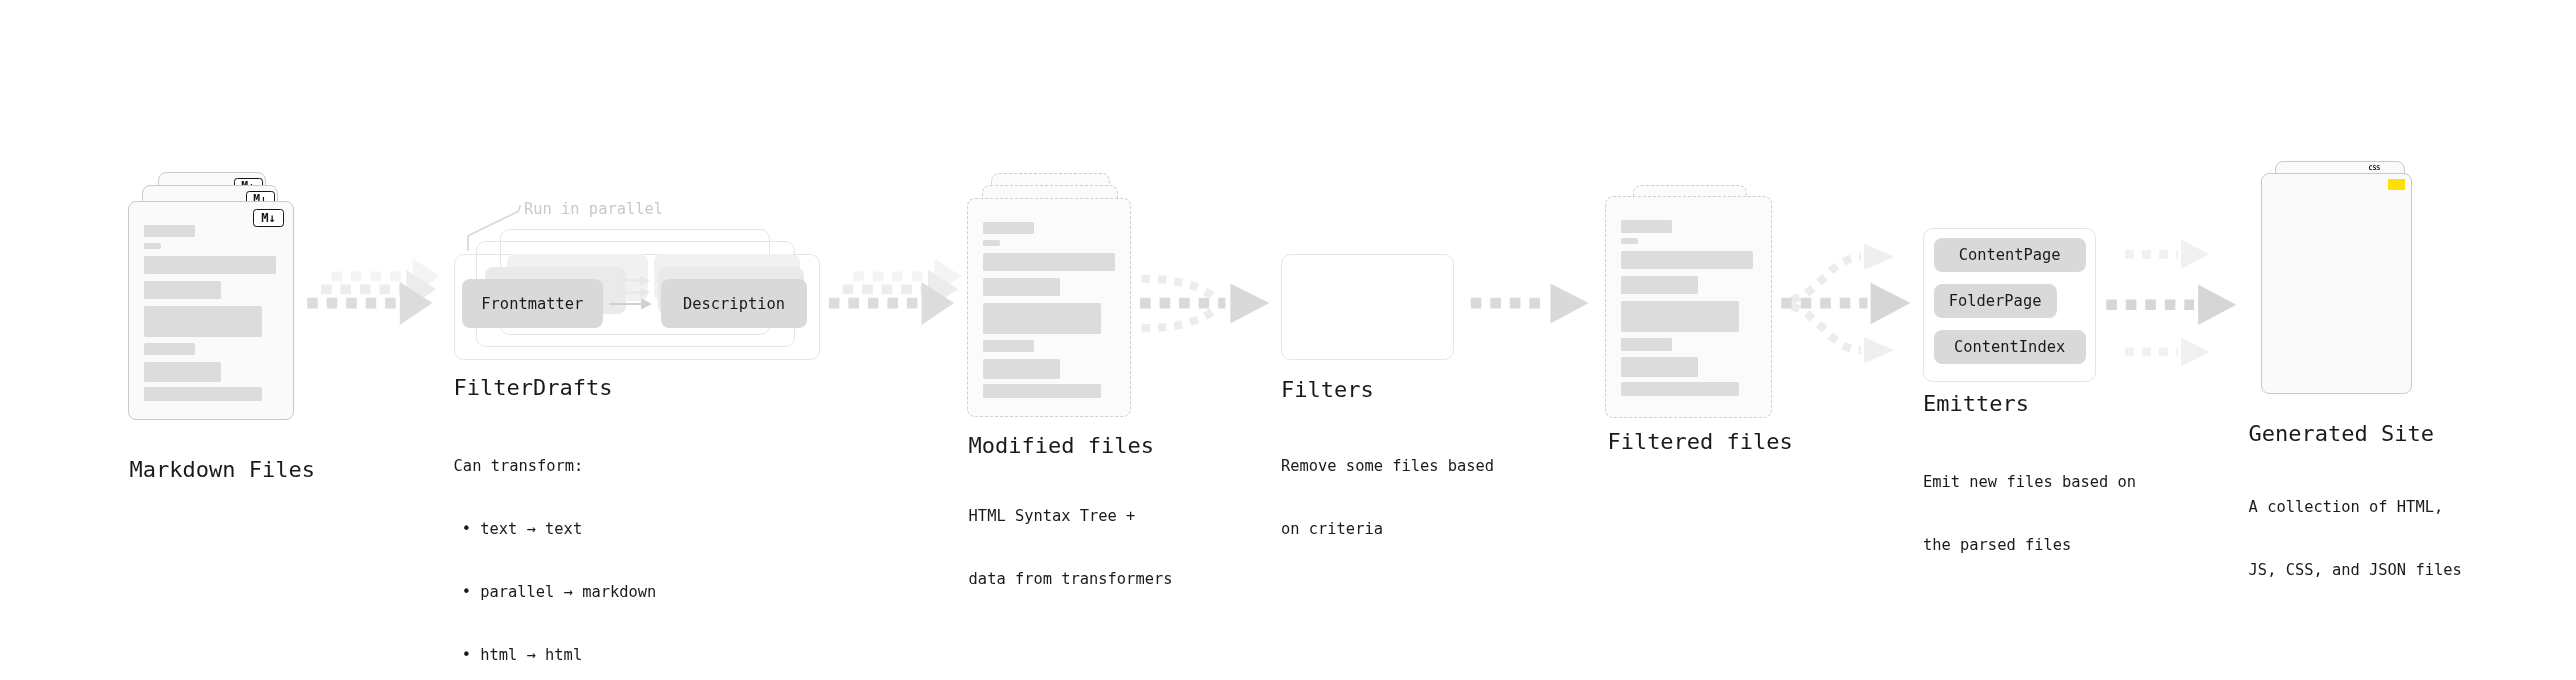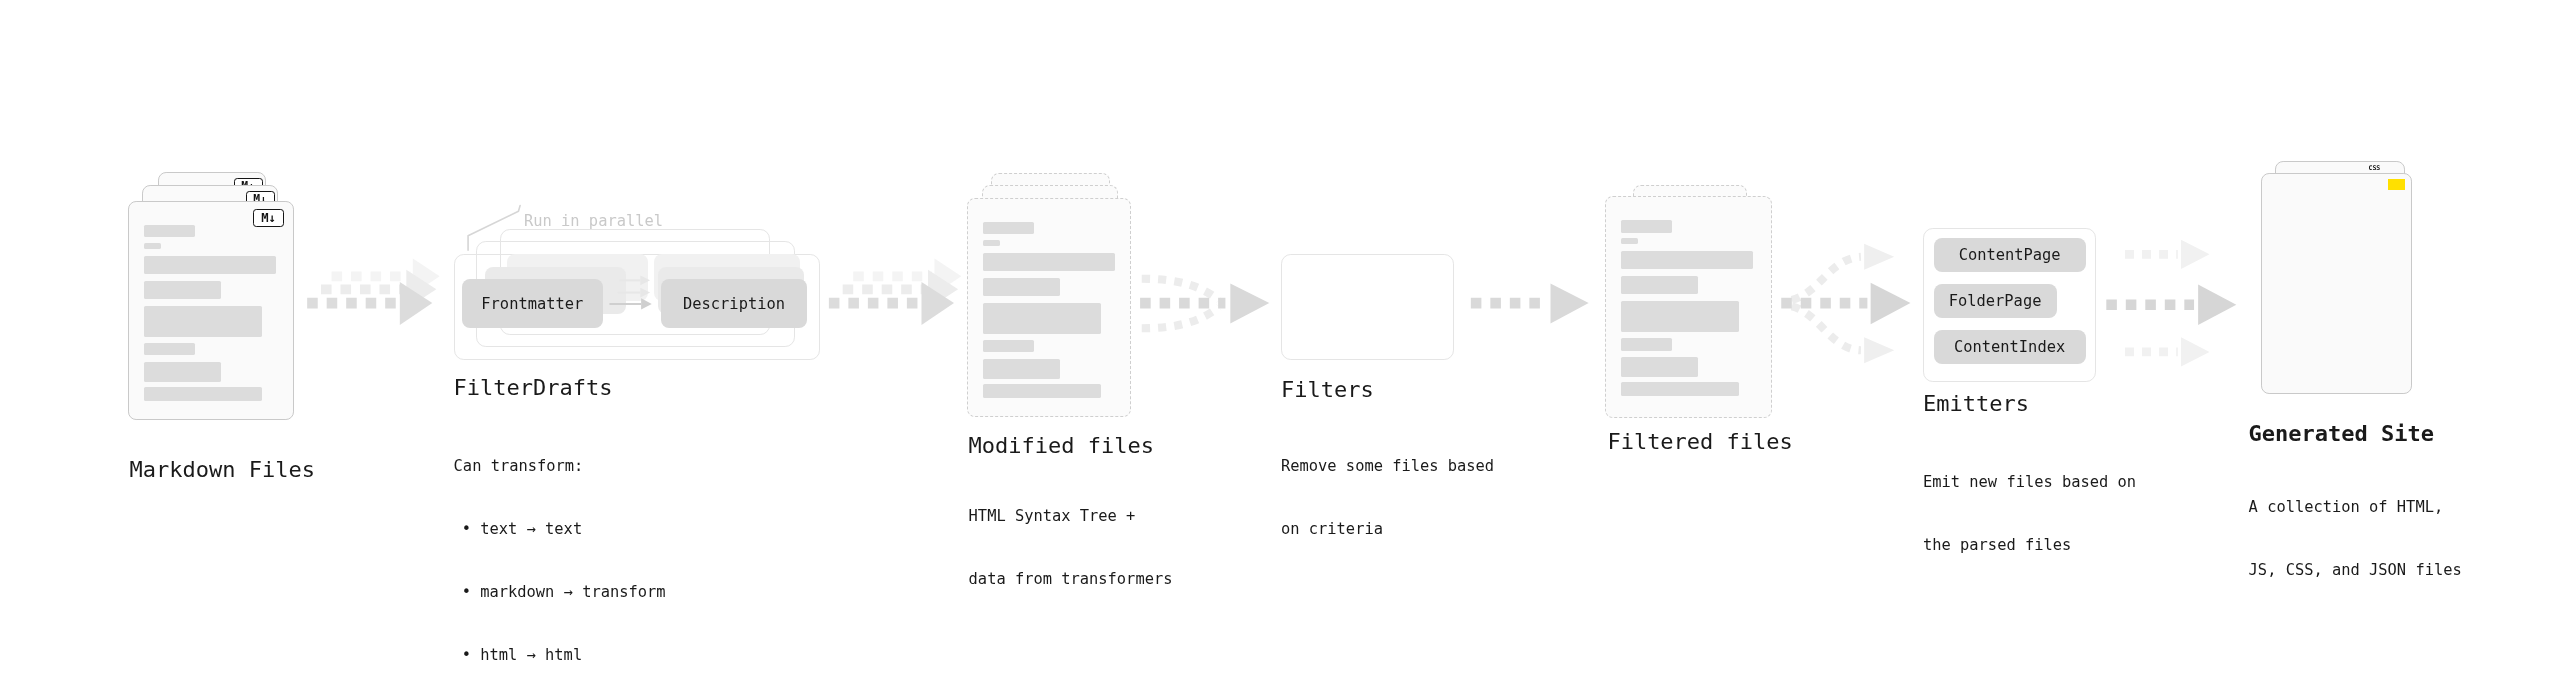--- a/index.html
+++ b/index.html
@@ -52,42 +52,42 @@
         <div class="skel" style="top: 79px; left: 14.6px; width: 77px; height: 18px;"></div>
         <div class="skel" style="top: 104px; left: 14.6px; width: 118px; height: 31px;"></div>
         <div class="skel" style="top: 141px; left: 14.6px; width: 51px; height: 12.2px;"></div>
         <div class="skel" style="top: 160px; left: 14.6px; width: 77px; height: 19.5px;"></div>
         <div class="skel" style="top: 185px; left: 14.6px; width: 118px; height: 14px;"></div>
       </div>
     <div class="title" style="left:1.6px;top:270px;margin-top:26px;">Markdown Files</div>
   </div>
 
   <div class="node" style="left:452px;top:195px;width:382px;height:325px;">
-    <div class="note" style="left:72px;top:4.9px;margin-top:12px;">Run in parallel</div>
+    <div class="note" style="left:72px;top:4.9px;">Run in parallel</div>
     <div class="outline-box" style="left:48px;top:34px;width:270px;height:106px;"></div>
     <div class="outline-box" style="left:23.6px;top:46px;width:319px;height:106px;"></div>
     <div class="outline-box" style="left:1.6px;top:59px;width:366px;height:106px;"></div>
 
     <div class="ghost2" style="left:55px;top:59px;width:141px;height:47px;"></div>
     <div class="ghost1" style="left:32.5px;top:72px;width:141px;height:47px;"></div>
     <div class="pill" style="left:9.8px;top:84px;width:141px;height:49px;">
       <span>Frontmatter</span>
     </div>
 
     <div class="ghost2" style="left:202px;top:59px;width:146px;height:47px;"></div>
     <div class="ghost1" style="left:206px;top:72px;width:146px;height:47px;"></div>
     <div class="pill" style="left:209px;top:84px;width:146px;height:49px;">
       <span>Description</span>
     </div>
 
     <div class="title" style="left:1.6px;top:180px;">FilterDrafts</div>
     <div class="caption" style="left:1.6px;top:219px;">
       <div>Can transform:</div>
       <div class="indent">• text → text</div>
-      <div class="indent">• markdown → transform</div>
+      <div class="indent">• parallel → markdown</div>
       <div class="indent">• html → html</div>
     </div>
   </div>
 
   <div class="node" style="left:967px;top:171px;width:195px;height:341px;">
     <div class="card dashed" style="left:24.4px;top:1.6px;width:119px;height:215px;"></div>
     <div class="card dashed" style="left:14.6px;top:14px;width:136px;height:221px;"></div>
     <div class="card dashed" style="left:0;top:27px;width:164px;height:219px;">
         <div class="skel" style="top: 23px; left: 14.6px; width: 51px; height: 12.2px;"></div>
         <div class="skel" style="top: 41px; left: 14.6px; width: 17px; height: 5.7px;"></div>
@@ -149,21 +149,21 @@
 
   <div class="node" style="left:2247px;top:161px;width:211px;height:341px;">
     <div class="card" style="left:28.4px;top:0;width:130px;height:218px;">
       <div class="css-badge" style="right:21px;top:3.3px;">
         <span>CSS</span>
       </div>
     </div>
     <div class="card" style="left:14px;top:12.2px;width:151px;height:221px;">
       <div class="js-badge" style="right:6.5px;top:4.9px;"></div>
     </div>
-    <div class="title" style="left:1.6px;top:260px;font-weight:bold;">Generated Site</div>
+    <div class="title" style="left:1.6px;top:260px;">Generated Site</div>
     <div class="caption" style="left:1.6px;top:294px;">
       <div>A collection of HTML,</div>
       <div>JS, CSS, and JSON files</div>
     </div>
   </div>
 
   <svg class="arrow-layer" width="2576" height="681" viewBox="0 0 3170 838">
 
     <g>
       <polyline points="640,253 638,260 576,290 576,308" fill="none" stroke="#d6d6d6" stroke-width="2" stroke-linejoin="round" stroke-linecap="round"></polyline>

